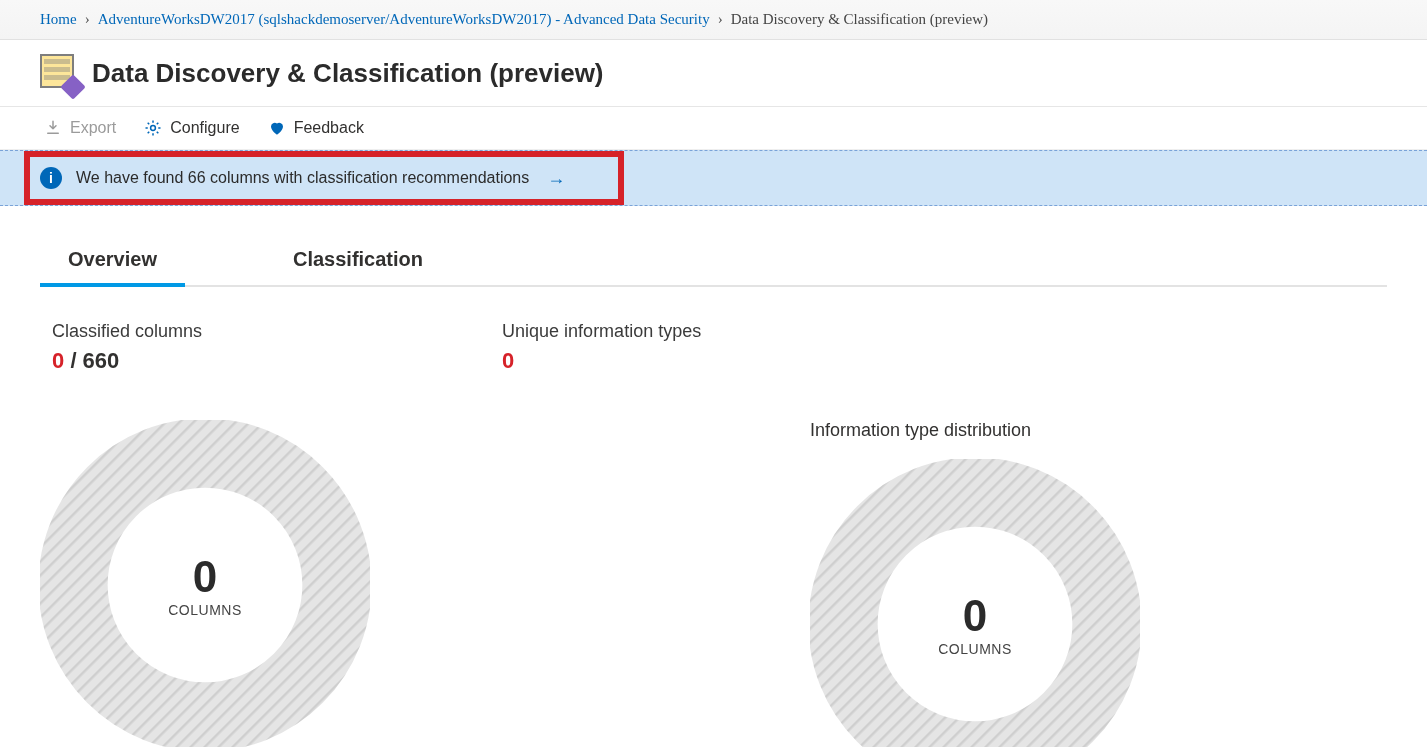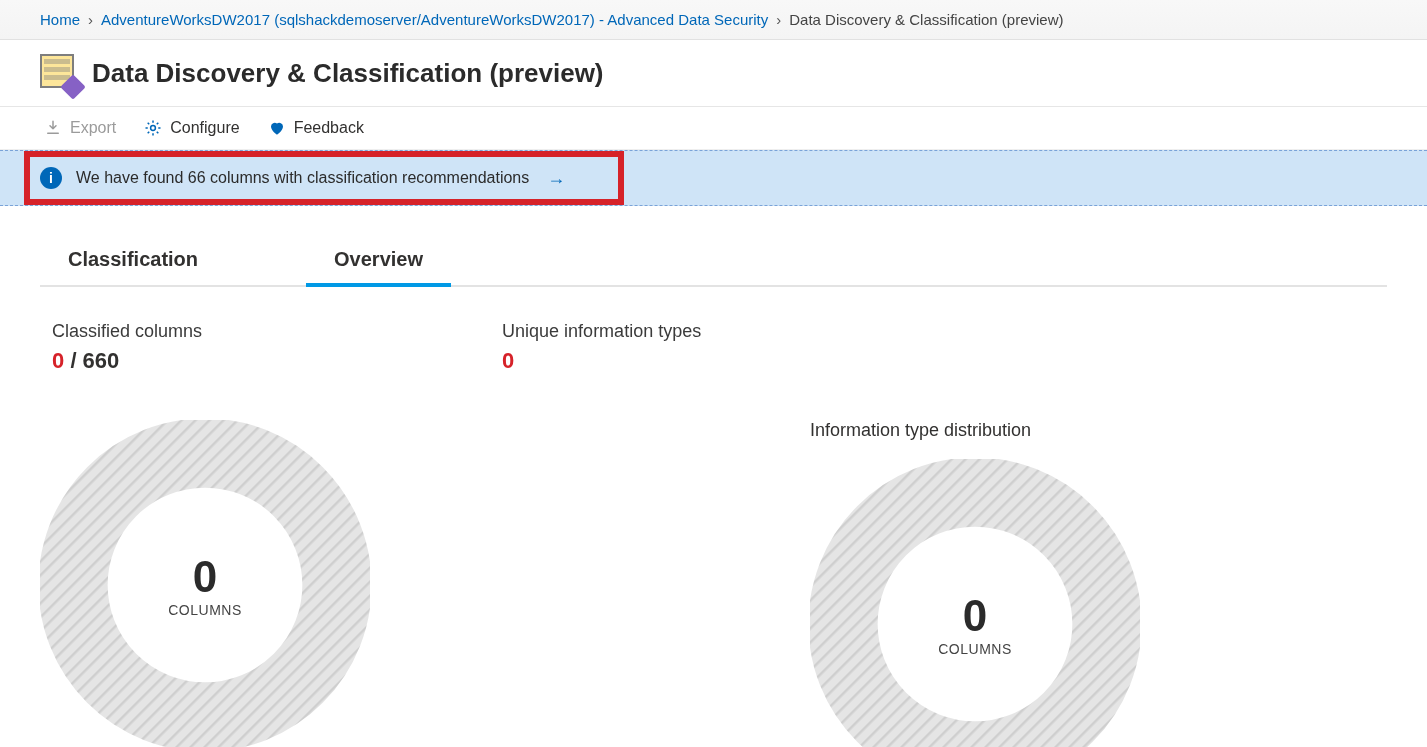--- a/index.html
+++ b/index.html
@@ -8,20 +8,21 @@
 
   
   .breadcrumb-bar {
     height: 40px;
     display: flex;
     align-items: center;
     padding: 0 10px 0 40px;
     font-size: 15px;
     background: linear-gradient(#f8f8f8,#f4f4f4);
     border-bottom: 1px solid #e1e1e1;
+    font-family: Liberation Serif, serif;
   }
   .breadcrumb-bar a { color: #0067b8; text-decoration: none; }
   .breadcrumb-bar .sep { margin: 0 8px; color: #555; }
   .breadcrumb-bar .current { color: #444; }
 
   
   .title-row {
     display: flex;
     align-items: center;
     padding: 14px 10px 14px 40px;
@@ -169,22 +170,22 @@
   <div class="rec-banner-box">
     <div class="info-ic">i</div>
     <span>We have found 66 columns with classification recommendations</span>
     <span class="arrow">→</span>
   </div>
 </div>
 
 <div class="content">
 
   <div class="tabs">
+    <div class="tab active">Overview</div>
     <div class="tab">Classification</div>
-    <div class="tab active">Overview</div>
   </div>
 
   <div class="stats-row">
     <div class="stat">
       <div class="label">Classified columns</div>
       <div class="value">
         <span class="red">0</span>
         <span> / </span>
         <span>660</span>
       </div>

